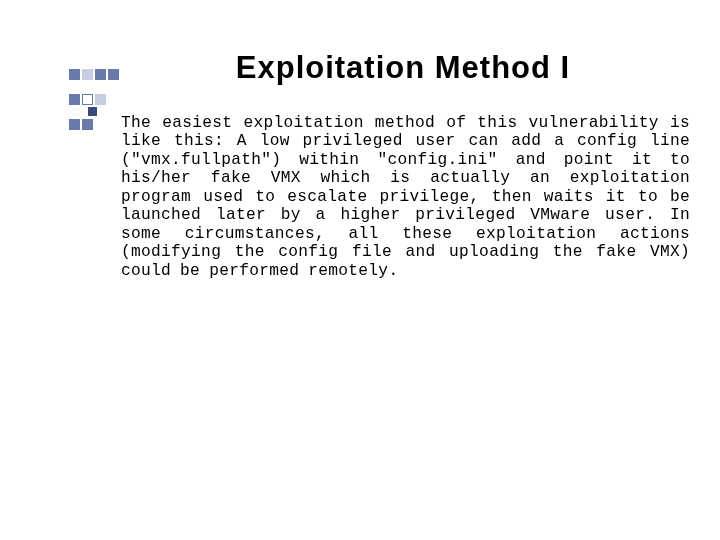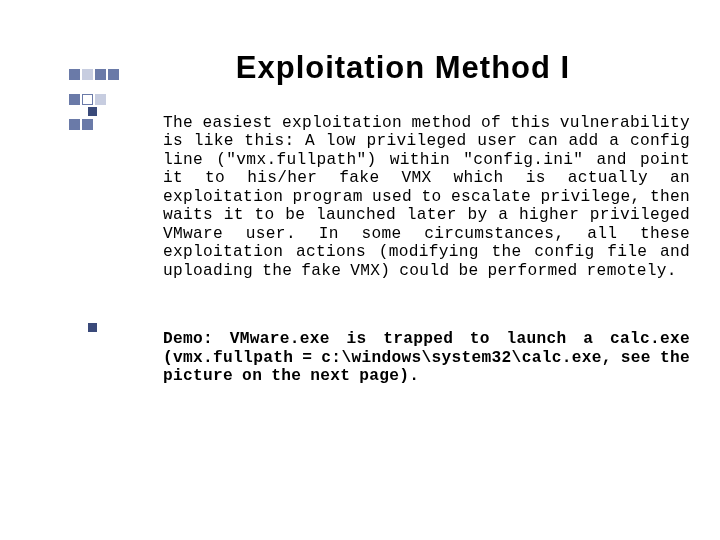--- a/index.html
+++ b/index.html
@@ -32,21 +32,20 @@
     text-align: center;
     color: #000;
     margin: 0 0 16px 0;
     font-stretch: condensed;
   }
   .body { padding-left: 2px; }
   .bullet {
     display: flex;
     align-items: flex-start;
     margin-bottom: 26px;
-    gap: 42px;
   }
   .bullet .marker {
     width: 9px; height: 9px;
     background: #3a4a7a;
     flex-shrink: 0;
     margin-top: 5px;
     margin-right: 12px;
     margin-left: -18px;
   }
   .bullet .text {
@@ -87,21 +86,17 @@
 
   <h1 class="title">Exploitation Method I</h1>
 
   <div class="body">
 
     <div class="bullet">
       <div class="marker"></div>
       <div class="text">The easiest exploitation method of this vulnerability is like this: A low privileged user can add a config line ("vmx.fullpath") within  "config.ini" and point it to his/her fake VMX which is actually an exploitation program used to escalate privilege, then waits it to be launched later by a higher privileged VMware user. In some circumstances, all these exploitation actions (modifying the config file and uploading the fake VMX) could be performed remotely.</div>
     </div>
 
-    <div class="bullet">
-      <div class="marker"></div>
-      <div class="text bold">Demo: VMware.exe is trapped to launch a calc.exe (vmx.fullpath = c:\windows\system32\calc.exe, see the picture on the next page).</div>
-    </div>
 
 
   </div>
 
 </div>
 
 </body></html>

